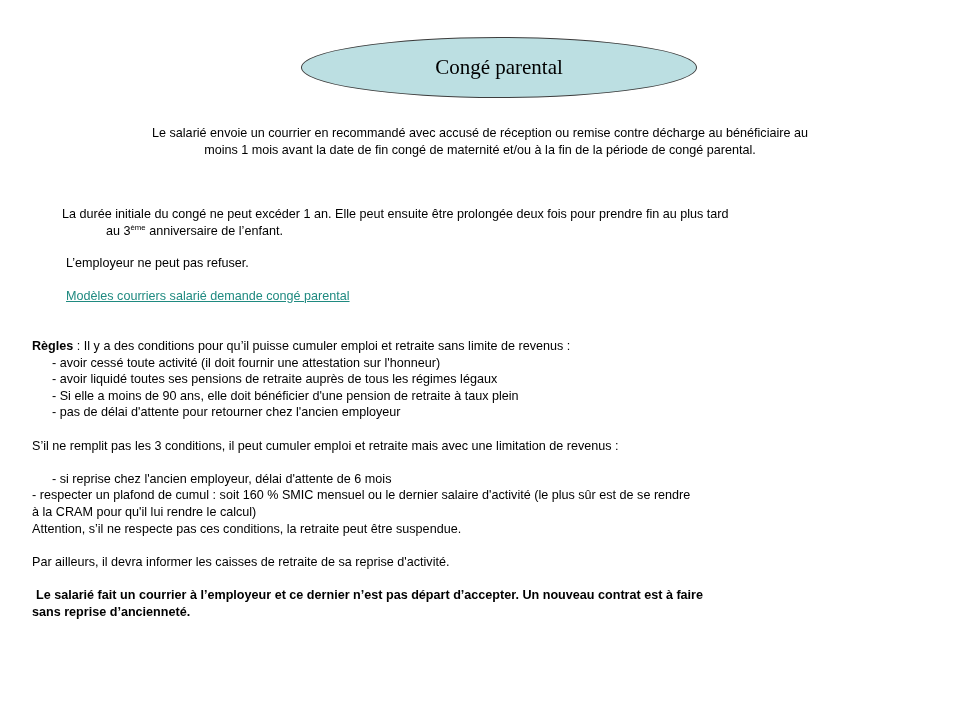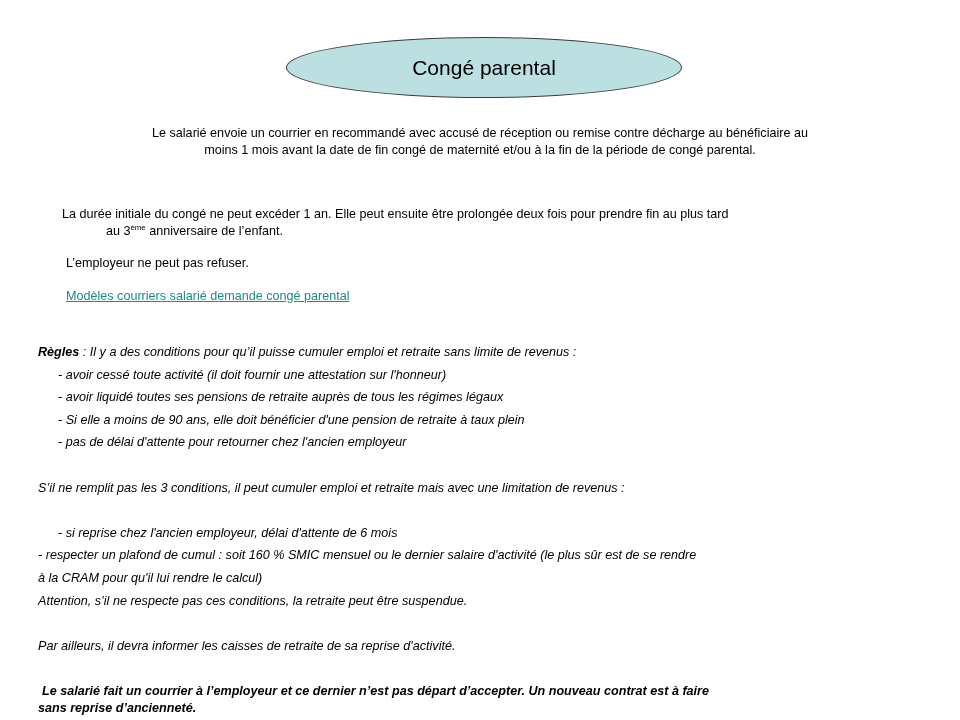--- a/index.html
+++ b/index.html
@@ -34,24 +34,25 @@
     justify-content: center;
     text-align: center;
   }
   .ellipse-label {
     font-size: 21px;
     line-height: 1.1;
     color: #000000;
     white-space: nowrap;
   }
   #ellipse-conge-parental {
-    left: 286px;
+    left: 301px;
     top: 37px;
     width: 396px;
     height: 61px;
+    font-family: Liberation Serif, serif;
   }
   #ellipse-reprise-activite {
     left: 194px;
     top: 280px;
     width: 592px;
     height: 45px;
   }
   #ellipse-reprise-activite .ellipse-label {
     font-size: 21px;
   }
@@ -112,22 +113,21 @@
     padding-left: 4px;
   }
 
   
   #section-reprise-body {
     left: 32px;
     top: 338px;
     width: 900px;
   }
   #section-reprise-body .row {
-    margin: 6px;
-    font-style: italic;
+    margin: 0;
   }
   #section-reprise-body .bullet {
     padding-left: 20px;
   }
   #section-reprise-body .spacer {
     height: 16.6px;
   }
   #section-reprise-body .wrap-2 {
     padding-left: 18px;
     text-indent: -18px;

